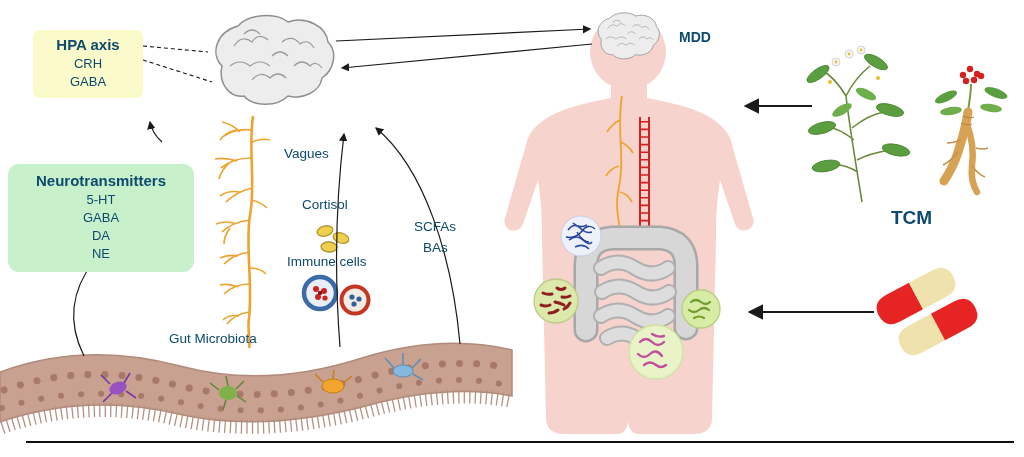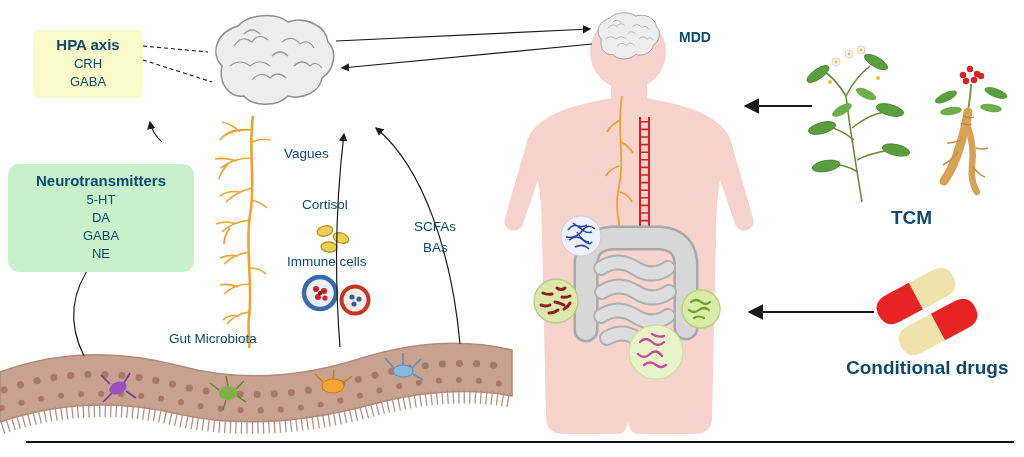--- a/index.html
+++ b/index.html
@@ -199,28 +199,27 @@
 
   <div id="hpa-box" class="abs panel">
     <div class="title">HPA axis</div>
     <div class="item">CRH</div>
     <div class="item">GABA</div>
   </div>
 
   <div id="nt-box" class="abs panel">
     <div class="title">Neurotransmitters</div>
     <div class="item">5-HT</div>
+    <div class="item">GABA</div>
     <div class="item">DA</div>
-    <div class="item">GABA</div>
     <div class="item">NE</div>
   </div>
 
   <div class="abs lbl" style="left:284px;top:146px;">Vagues</div>
   <div class="abs lbl" style="left:302px;top:197px;">Cortisol</div>
   <div class="abs lbl" style="left:287px;top:254px;">Immune cells</div>
   <div class="abs lbl" style="left:414px;top:219px;">SCFAs</div>
   <div class="abs lbl" style="left:423px;top:240px;">BAs</div>
   <div class="abs lbl" style="left:169px;top:331px;">Gut Microbiota</div>
   <div class="abs lbl b" style="left:679px;top:29px;font-size:14px;">MDD</div>
   <div class="abs lbl b" style="left:891px;top:207px;">TCM</div>
-  <div class="abs lbl b" style="left:846px;top:357px;">Conditional drugs</div>
 
 </div>
 
 </body></html>

